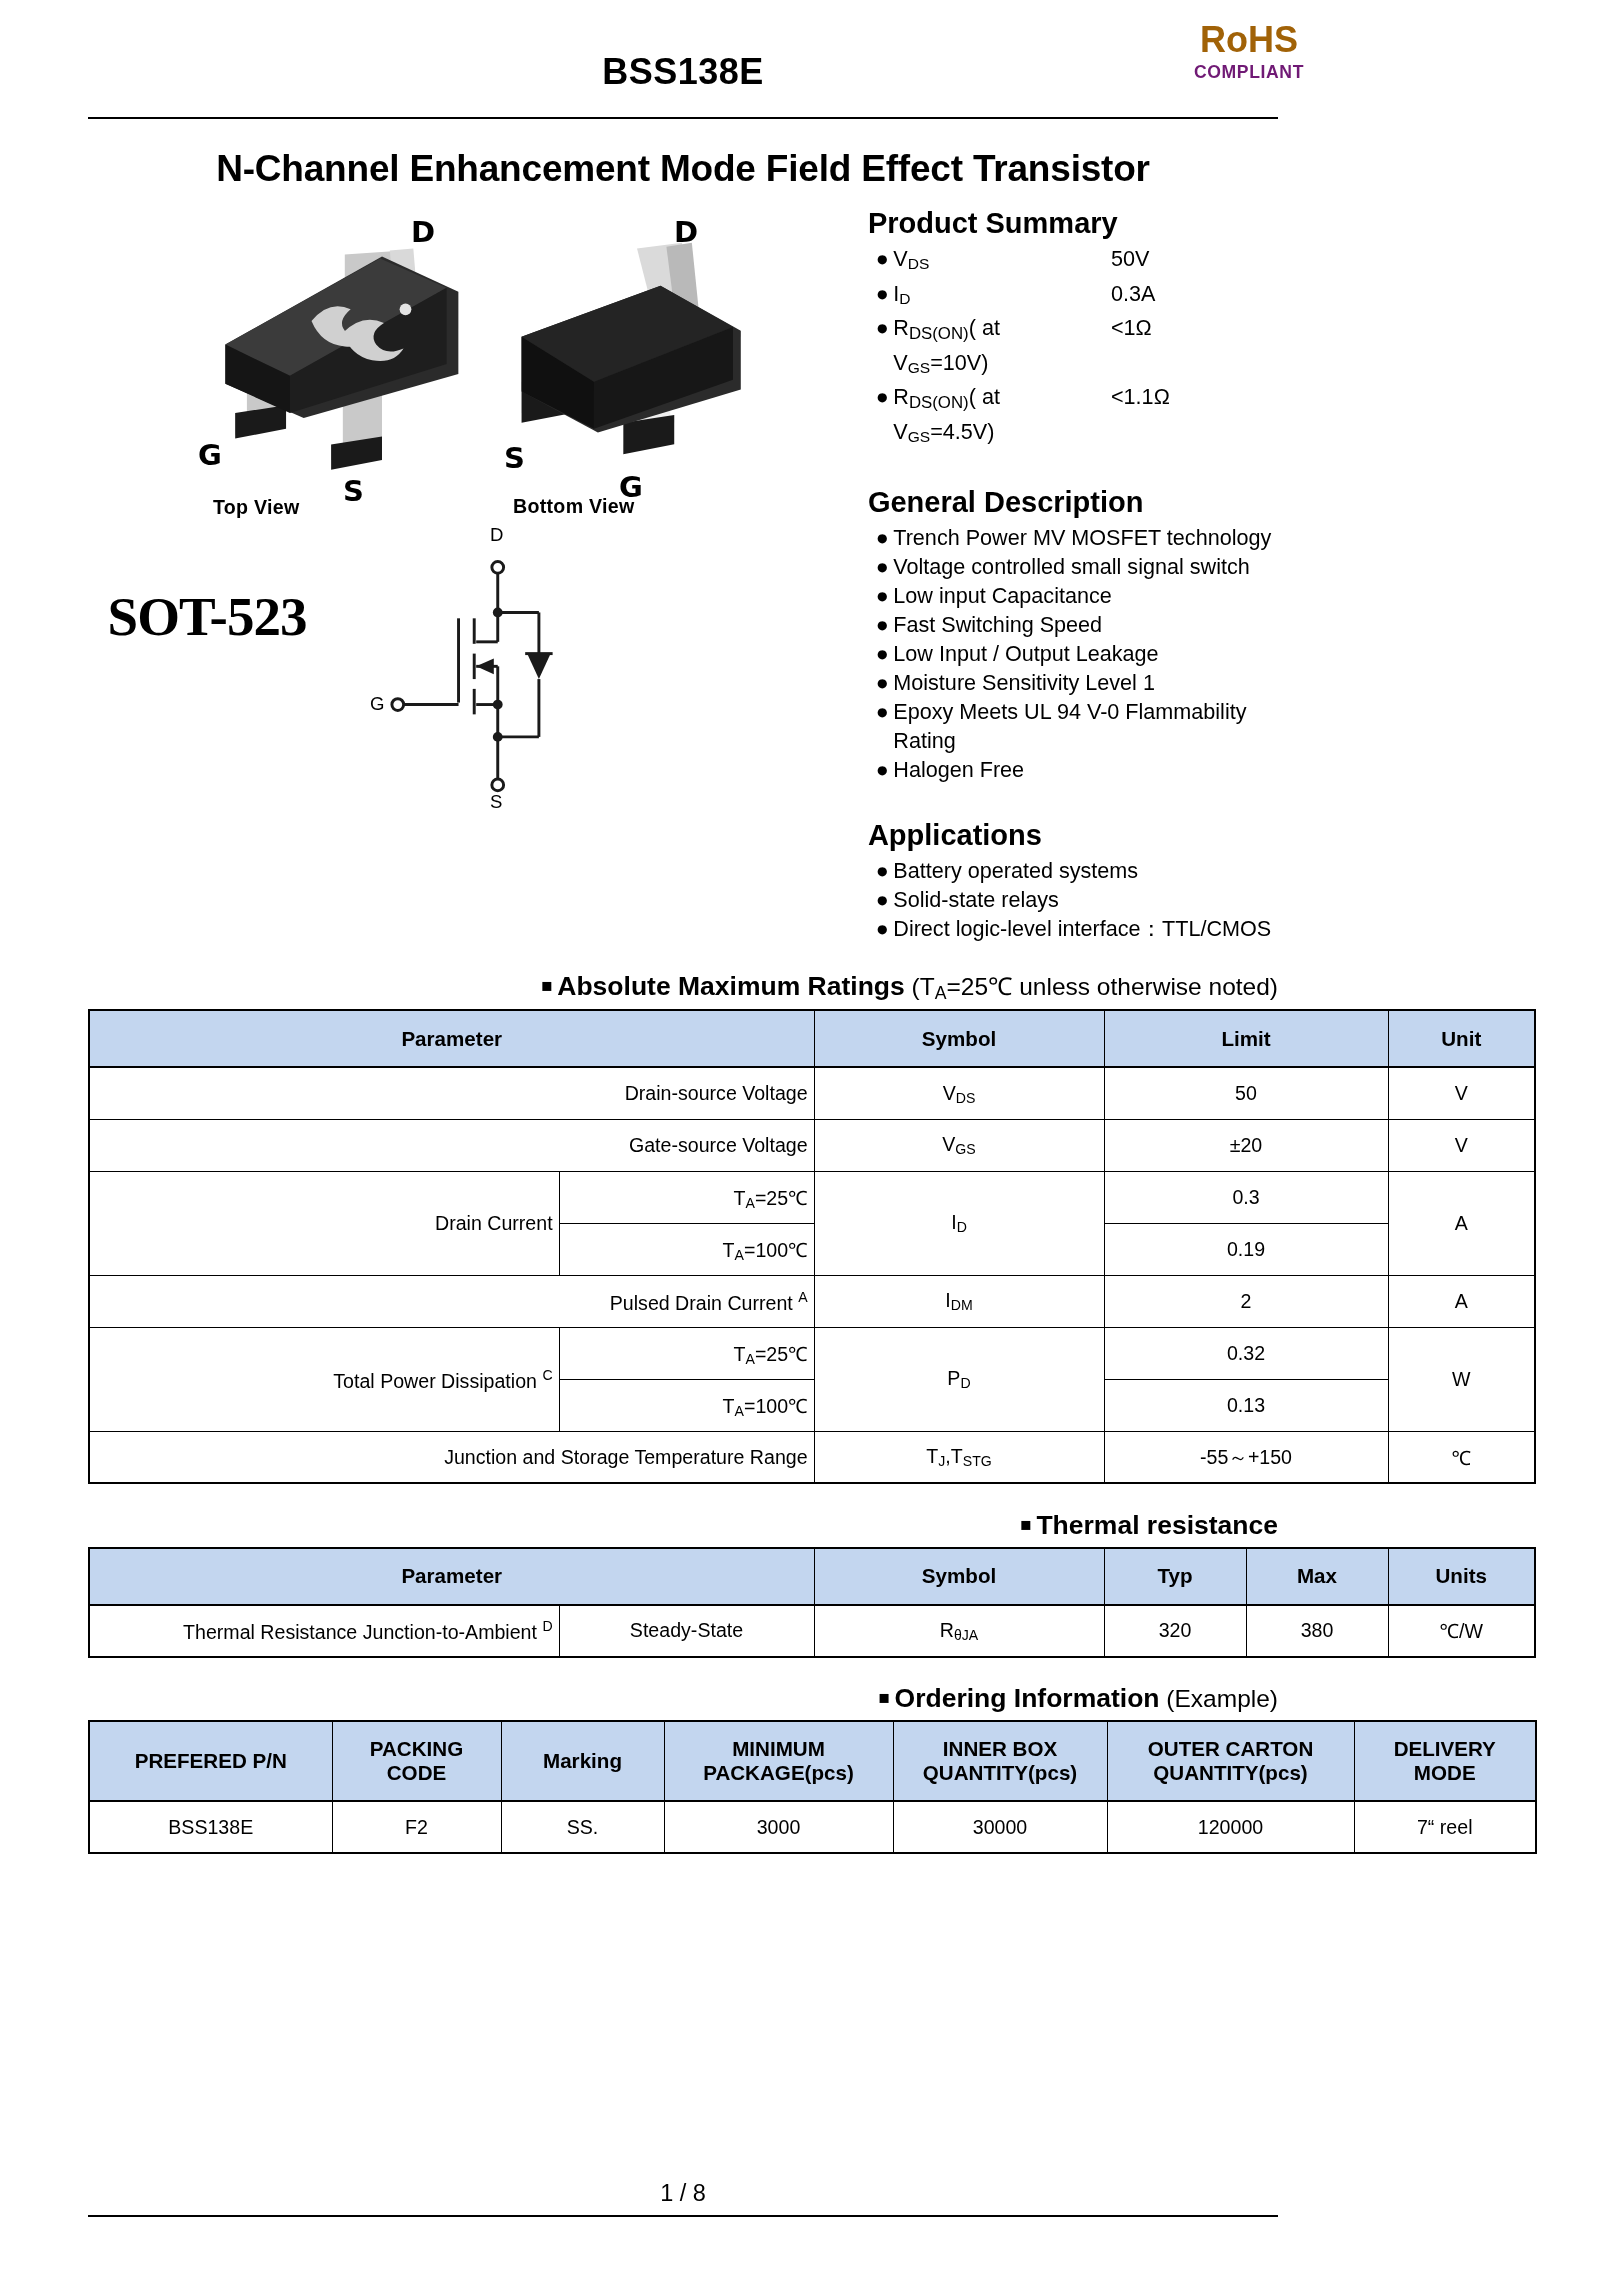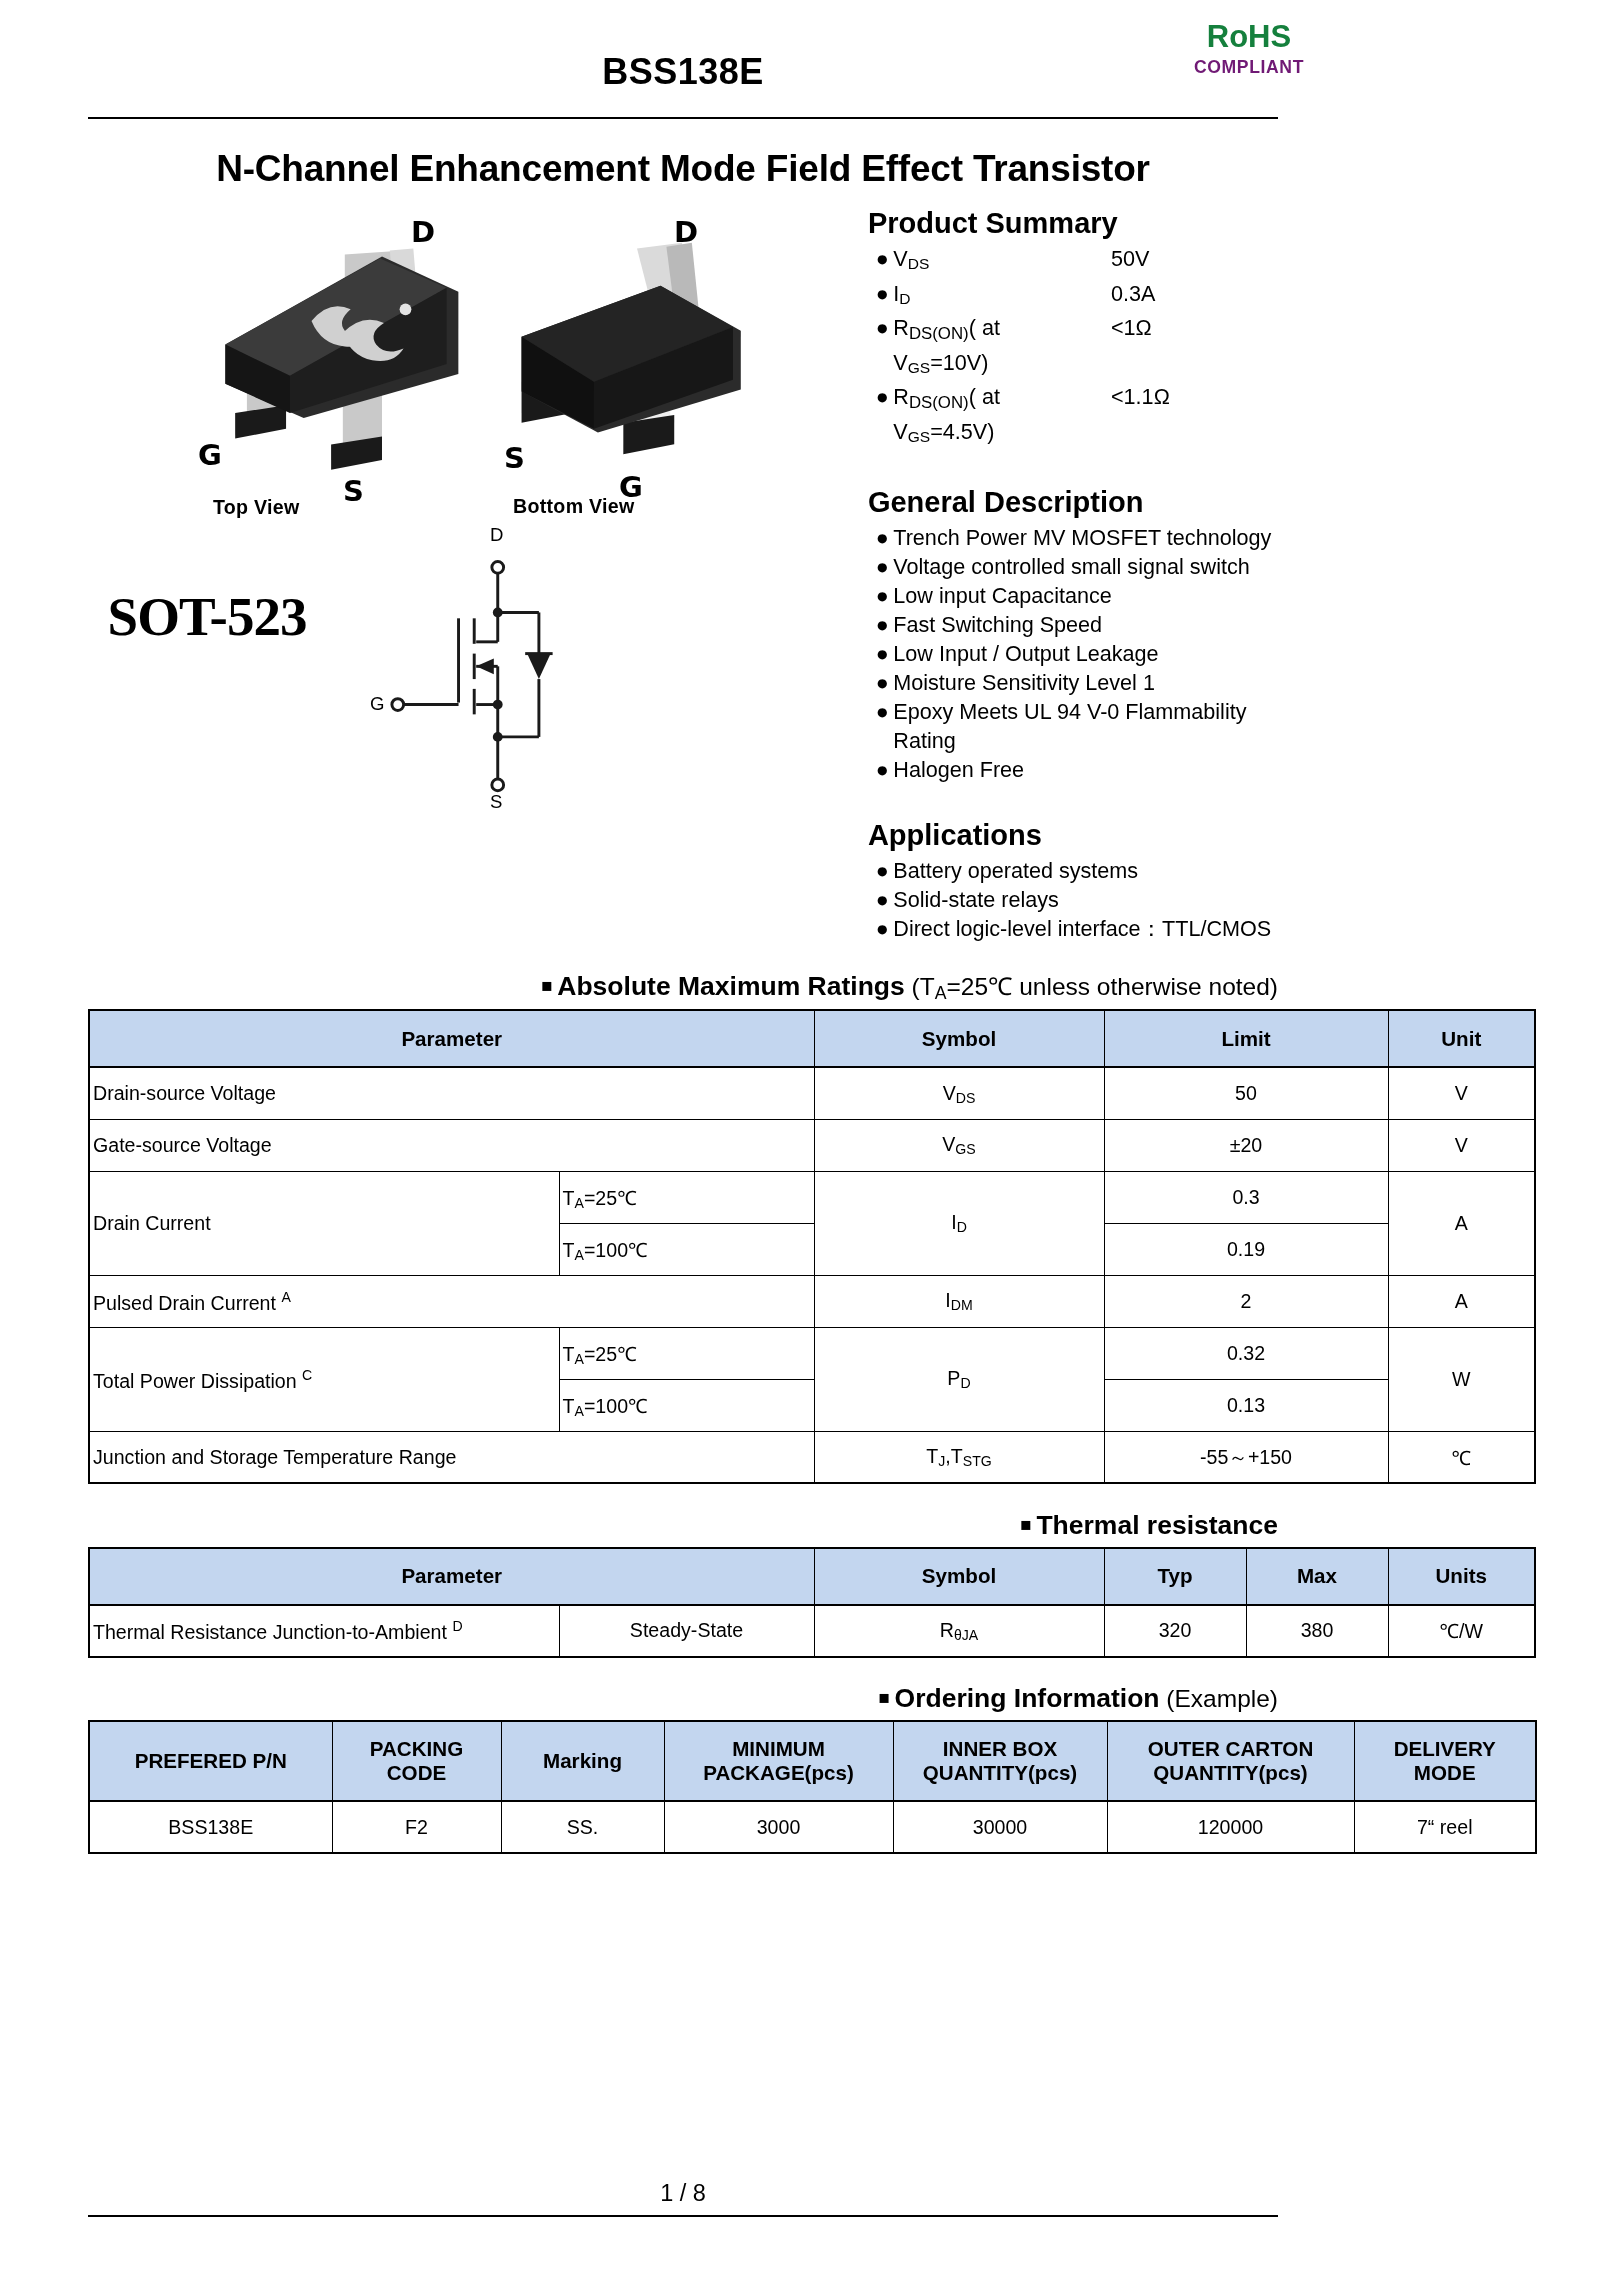--- a/index.html
+++ b/index.html
@@ -16,21 +16,21 @@
   .page { position: relative; width: 1366px; height: 2293px; padding: 0 88px; }
 
   
   .hdr { position: relative; height: 113px; }
   .hdr-part {
     position: absolute; left: 0; right: 0; top: 51px;
     text-align: center; font-size: 36px; font-weight: bold;
     letter-spacing: 0.5px;
   }
   .rohs { position: absolute; left: 1014px; top: 19.6px; width: 294px; text-align: center; }
-  .rohs .r1 { color: #15803d; font-size: 31px; font-weight: bold; line-height: 1.1; }
+  .rohs .r1 { color: #a16207; font-size: 36px; font-weight: bold; line-height: 1.1; }
   .rohs .r2 { color: #701a75; font-size: 17.6px; font-weight: bold; letter-spacing: 0.6px; margin-top: 2.9px; }
   .rule-top { border-bottom: 2.9px solid #000; margin-top: 3.9px; }
 
   
   .main-title {
     text-align: center; font-size: 37px; font-weight: bold;
     margin: 29px 0 7.8px 0; letter-spacing: -0.2px;
   }
 
   
@@ -63,21 +63,21 @@
 
   
   table { border-collapse: collapse; width: 1447px; table-layout: fixed; }
   table td, table th {
     border: 1px solid #000; font-size: 19.6px; font-weight: normal;
     text-align: center; padding: 2px 5.9px;
   }
   thead td { background: #c3d6ef; font-weight: bold; font-size: 20.6px; height: 57px; }
   .outer { border: 2.9px solid #000; }
   tbody td { height: 52px; }
-  td.l { text-align: left; padding-left: 3px; }
+  td.l { text-align: right; padding-left: 18px; }
   .thead-sep td { border-bottom: 2.9px solid #000; }
 
   
   .footer { position: absolute; left: 88px; right: 88px; bottom: 76px; }
   .footer .pg { text-align: center; font-size: 23.5px; padding-bottom: 7.8px; }
   .footer .rule { border-bottom: 2.9px solid #000; }
 </style>
 </head>
 <body>
 

